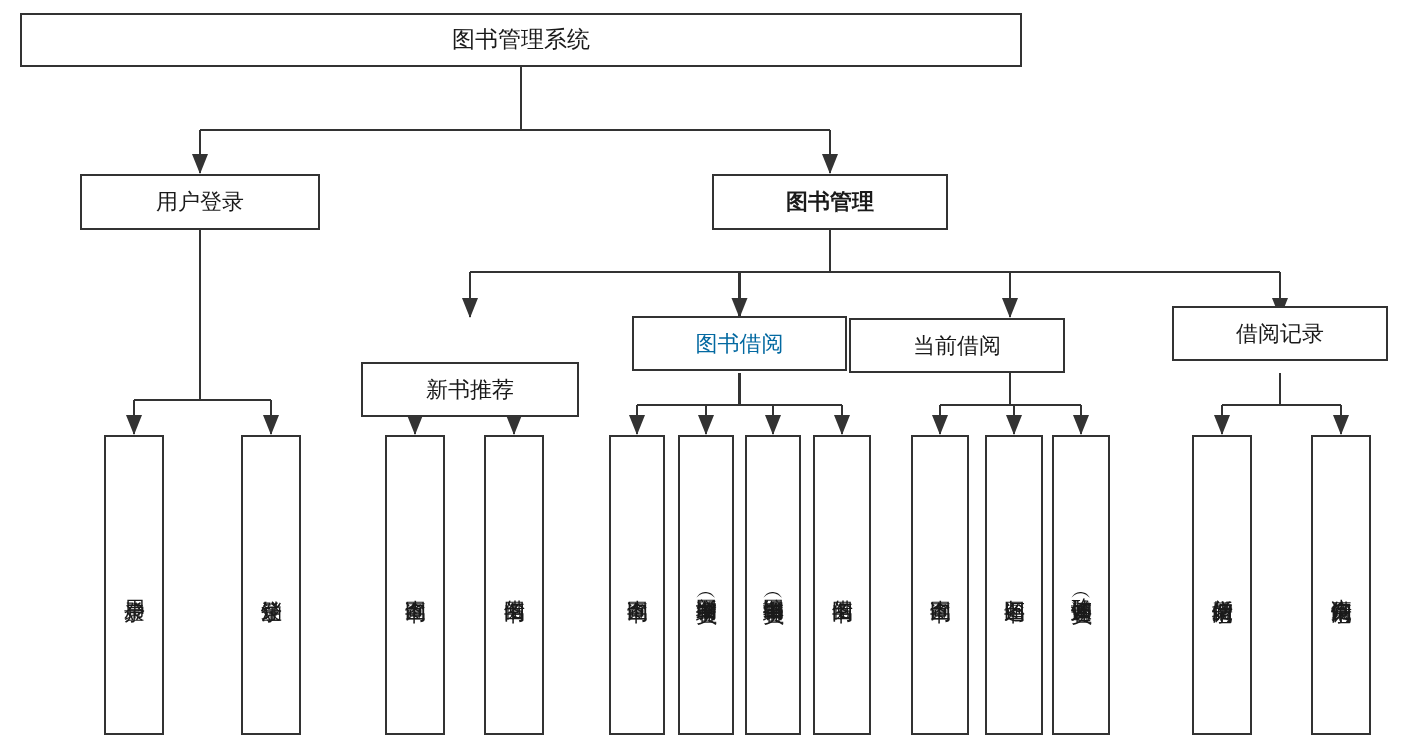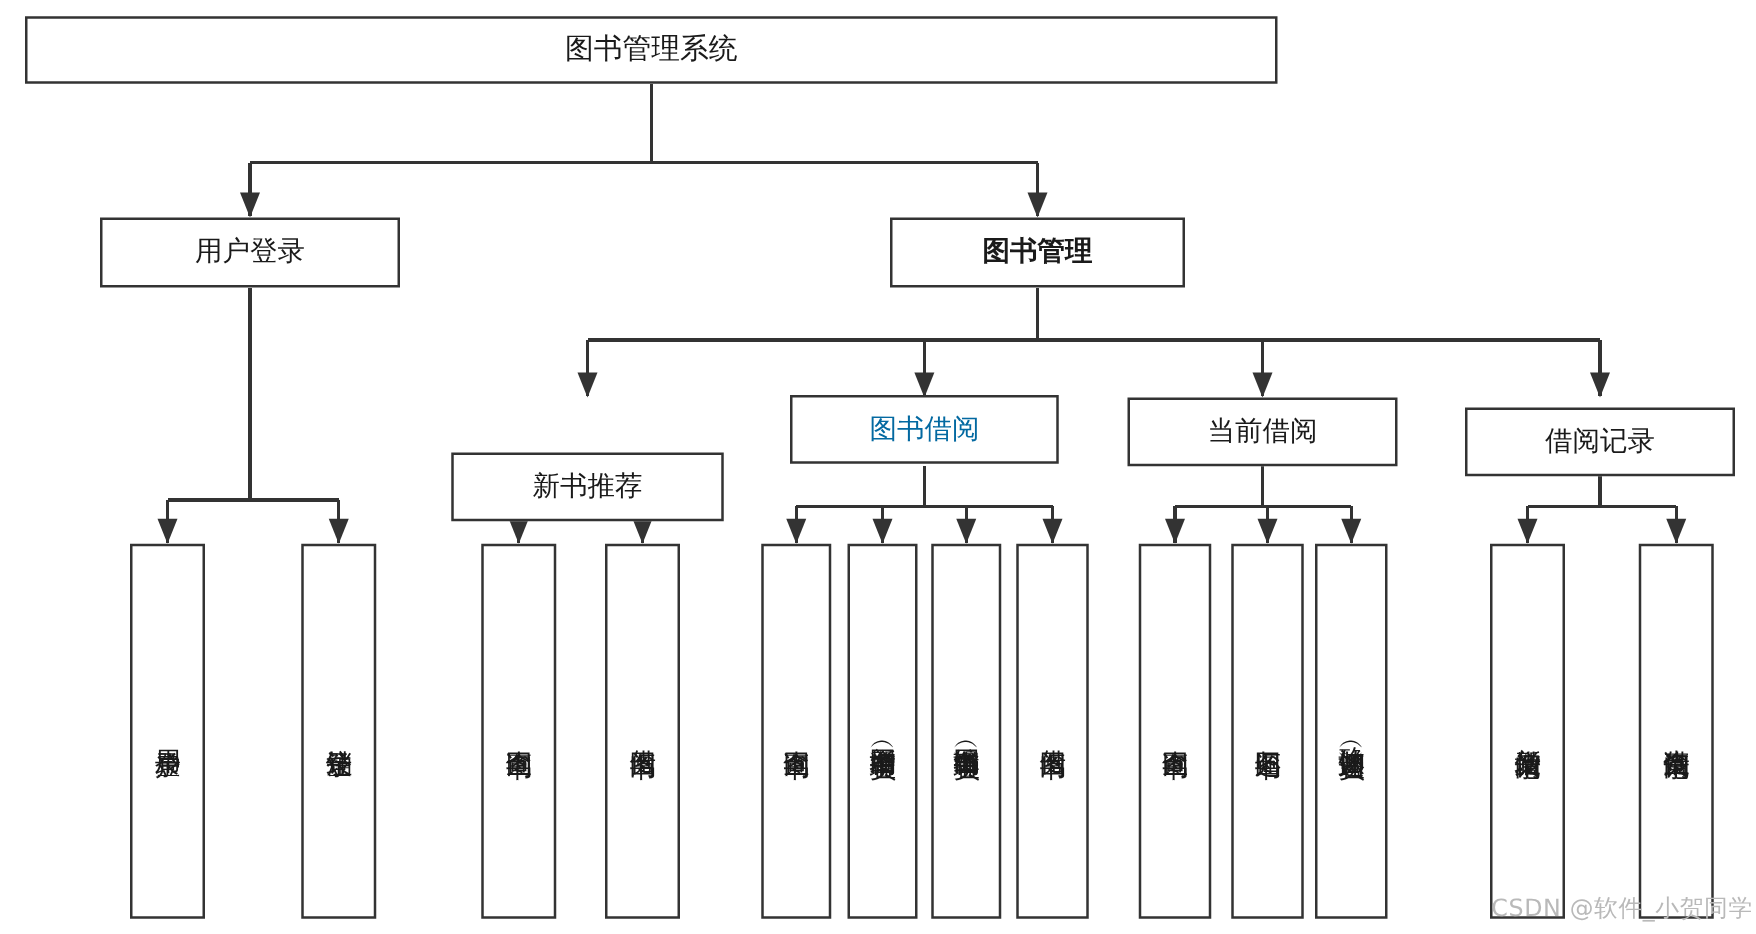--- a/index.html
+++ b/index.html
@@ -136,24 +136,24 @@
       </div>
       <div class="node h" style="left: 712px; top: 174px; width: 236px; height: 56px; border-color: rgb(51, 51, 51); color: rgb(26, 26, 26); font-weight: bold;">
         <span class="htext">图书管理</span>
       </div>
       <div class="node h" style="left: 361px; top: 318px; width: 218px; height: 55px; border-color: rgb(51, 51, 51); color: rgb(26, 26, 26); margin-top: 44px;">
         <span class="htext">新书推荐</span>
       </div>
       <div class="node h" style="left: 632px; top: 316px; width: 215px; height: 55px; border-color: rgb(51, 51, 51); color: #0369a1;">
         <span class="htext">图书借阅</span>
       </div>
-      <div class="node h" style="left: 902px; top: 318px; width: 216px; height: 55px; border-color: rgb(51, 51, 51); color: rgb(26, 26, 26);">
+      <div class="node h" style="left: 849px; top: 318px; width: 216px; height: 55px; border-color: rgb(51, 51, 51); color: rgb(26, 26, 26); font-family: Liberation Serif, serif;">
         <span class="htext">当前借阅</span>
       </div>
-      <div class="node h" style="left: 1172px; top: 326px; width: 216px; height: 55px; border-color: rgb(51, 51, 51); color: rgb(26, 26, 26);">
+      <div class="node h" style="left: 1172px; top: 306px; width: 216px; height: 55px; border-color: rgb(51, 51, 51); color: rgb(26, 26, 26);">
         <span class="htext">借阅记录</span>
       </div>
       <div class="node v" style="left: 104px; top: 435px; width: 60px; height: 300px; border-color: rgb(51, 51, 51); color: rgb(26, 26, 26);">
         <span class="vtext">用户登录</span>
       </div>
       <div class="node v" style="left: 241px; top: 435px; width: 60px; height: 300px; border-color: rgb(51, 51, 51); color: rgb(26, 26, 26);">
         <span class="vtext">注销登录</span>
       </div>
       <div class="node v" style="left: 385px; top: 435px; width: 60px; height: 300px; border-color: rgb(51, 51, 51); color: rgb(26, 26, 26);">
         <span class="vtext">查询图书</span>
@@ -182,14 +182,13 @@
       <div class="node v" style="left: 1052px; top: 435px; width: 58px; height: 300px; border-color: rgb(51, 51, 51); color: rgb(26, 26, 26);">
         <span class="vtext">确认归还（管理员）</span>
       </div>
       <div class="node v" style="left: 1192px; top: 435px; width: 60px; height: 300px; border-color: rgb(51, 51, 51); color: rgb(26, 26, 26);">
         <span class="vtext">新增借阅记录</span>
       </div>
       <div class="node v" style="left: 1311px; top: 435px; width: 60px; height: 300px; border-color: rgb(51, 51, 51); color: rgb(26, 26, 26);">
         <span class="vtext">查询借阅记录</span>
       </div>
     </div>
-  <div class="watermark" style="left: 1193px; top: 714px; color: rgb(185, 185, 185);">CSDN @软件_小贺同学</div>
 </div>
 
 </body></html>

